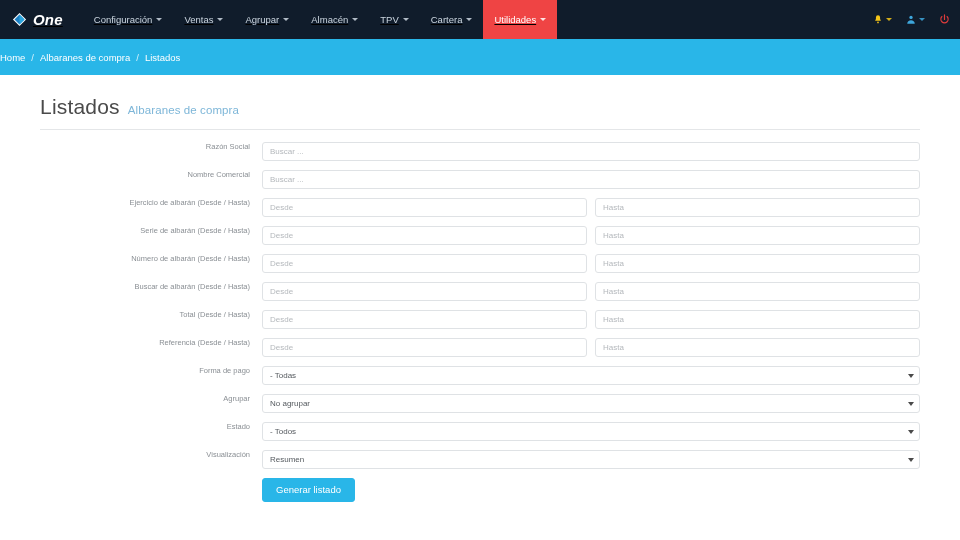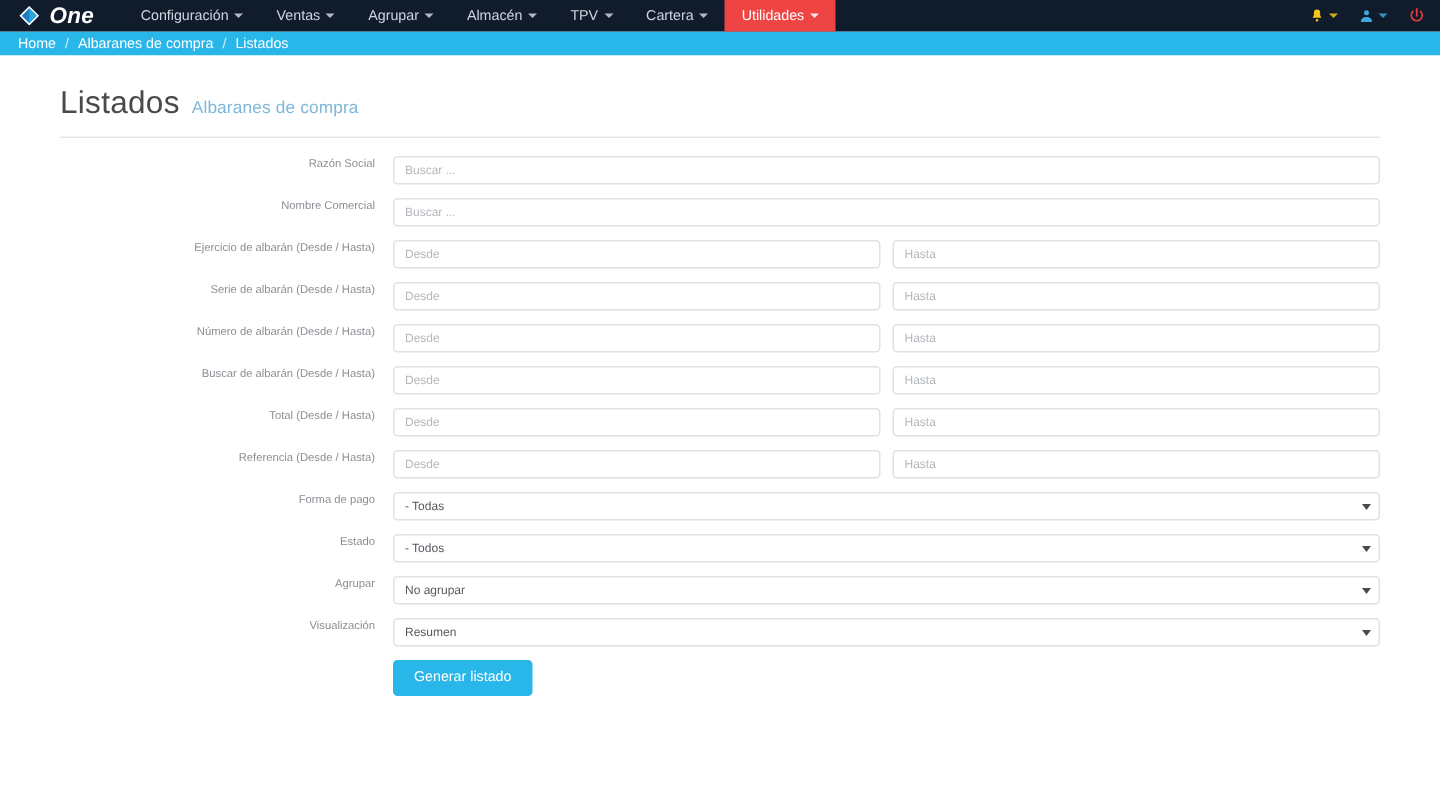--- a/index.html
+++ b/index.html
@@ -6,25 +6,26 @@
   html, body {
     margin: 0; padding: 0;
     width: 960px; height: 540px;
     background: #ffffff;
     font-family: "Liberation Sans", sans-serif;
     overflow: hidden;
   }
 
   
   .navbar {
-    height: 21px;
+    height: 39px;
     background: #101c2b;
     display: flex;
     align-items: stretch;
     position: relative;
+    text-decoration: underline;
   }
   .brand {
     display: flex;
     align-items: center;
     gap: 6px;
     padding: 0 14px 0 12px;
     height: 100%;
   }
   .brand-mark {
     width: 15px; height: 15px;
@@ -80,25 +81,24 @@
     cursor: pointer;
     font-size: 11px;
     line-height: 1;
   }
   .nav-icon.bell  { color: #f5c518; }
   .nav-icon.user  { color: #3ea7dd; }
   .nav-icon.power { color: #e03c3c; padding-right: 4px; }
 
   
   .breadcrumb {
-    height: 16px;
+    height: 36px;
     background: #29b6e8;
     display: flex;
     align-items: center;
-    padding-left: 12px;
     gap: 6px;
     font-size: 9.5px;
     color: #ffffff;
   }
   .breadcrumb a { color: #ffffff; text-decoration: none; cursor: pointer; }
   .bc-sep { color: #d6f0fb; }
   .bc-current { color: #ffffff; }
 
   
   .page {
@@ -358,44 +358,44 @@
         <div class="sel-wrap">
           <select class="ctrl">
             <option>- Todas</option>
           </select>
           <i class="sel-arrow"></i>
         </div>
       </div>
     </div>
 
     <div class="form-row">
+      <div class="form-label">Agrupar</div>
+      <div class="form-controls">
+        <div class="sel-wrap">
+          <select class="ctrl">
+            <option>No agrupar</option>
+          </select>
+          <i class="sel-arrow"></i>
+        </div>
+      </div>
+    </div>
+
+    <div class="form-row">
       <div class="form-label">Estado</div>
       <div class="form-controls">
         <div class="sel-wrap">
           <select class="ctrl">
             <option>- Todos</option>
           </select>
           <i class="sel-arrow"></i>
         </div>
       </div>
     </div>
 
     <div class="form-row">
-      <div class="form-label">Agrupar</div>
-      <div class="form-controls">
-        <div class="sel-wrap">
-          <select class="ctrl">
-            <option>No agrupar</option>
-          </select>
-          <i class="sel-arrow"></i>
-        </div>
-      </div>
-    </div>
-
-    <div class="form-row">
       <div class="form-label">Visualización</div>
       <div class="form-controls">
         <div class="sel-wrap">
           <select class="ctrl">
             <option>Resumen</option>
           </select>
           <i class="sel-arrow"></i>
         </div>
       </div>
     </div>

